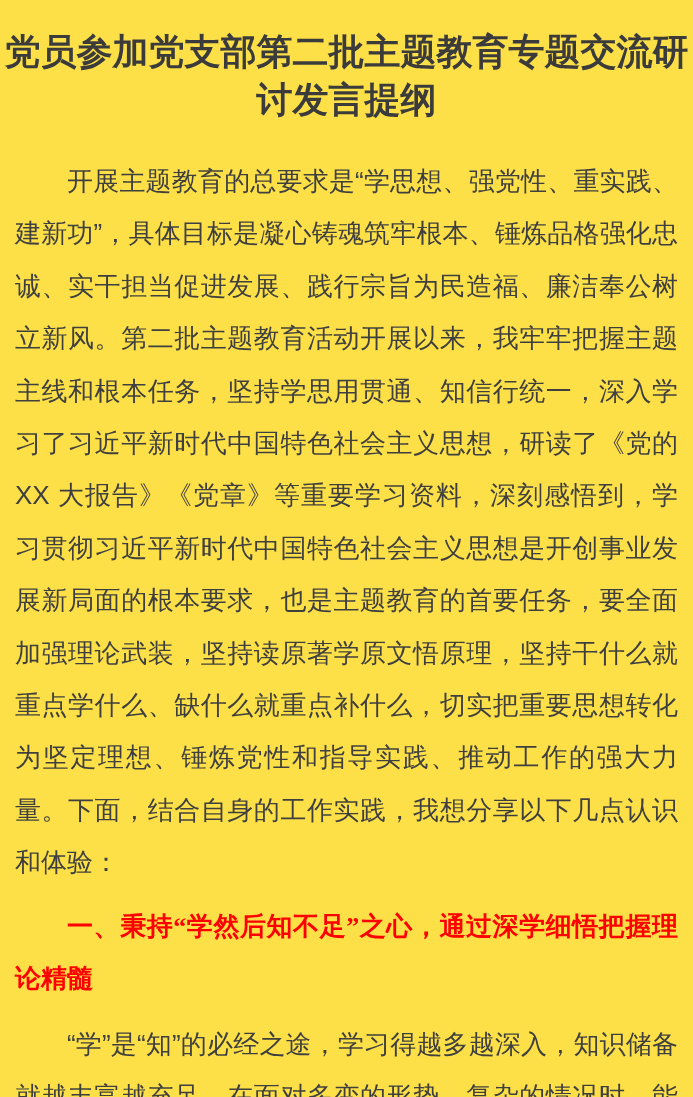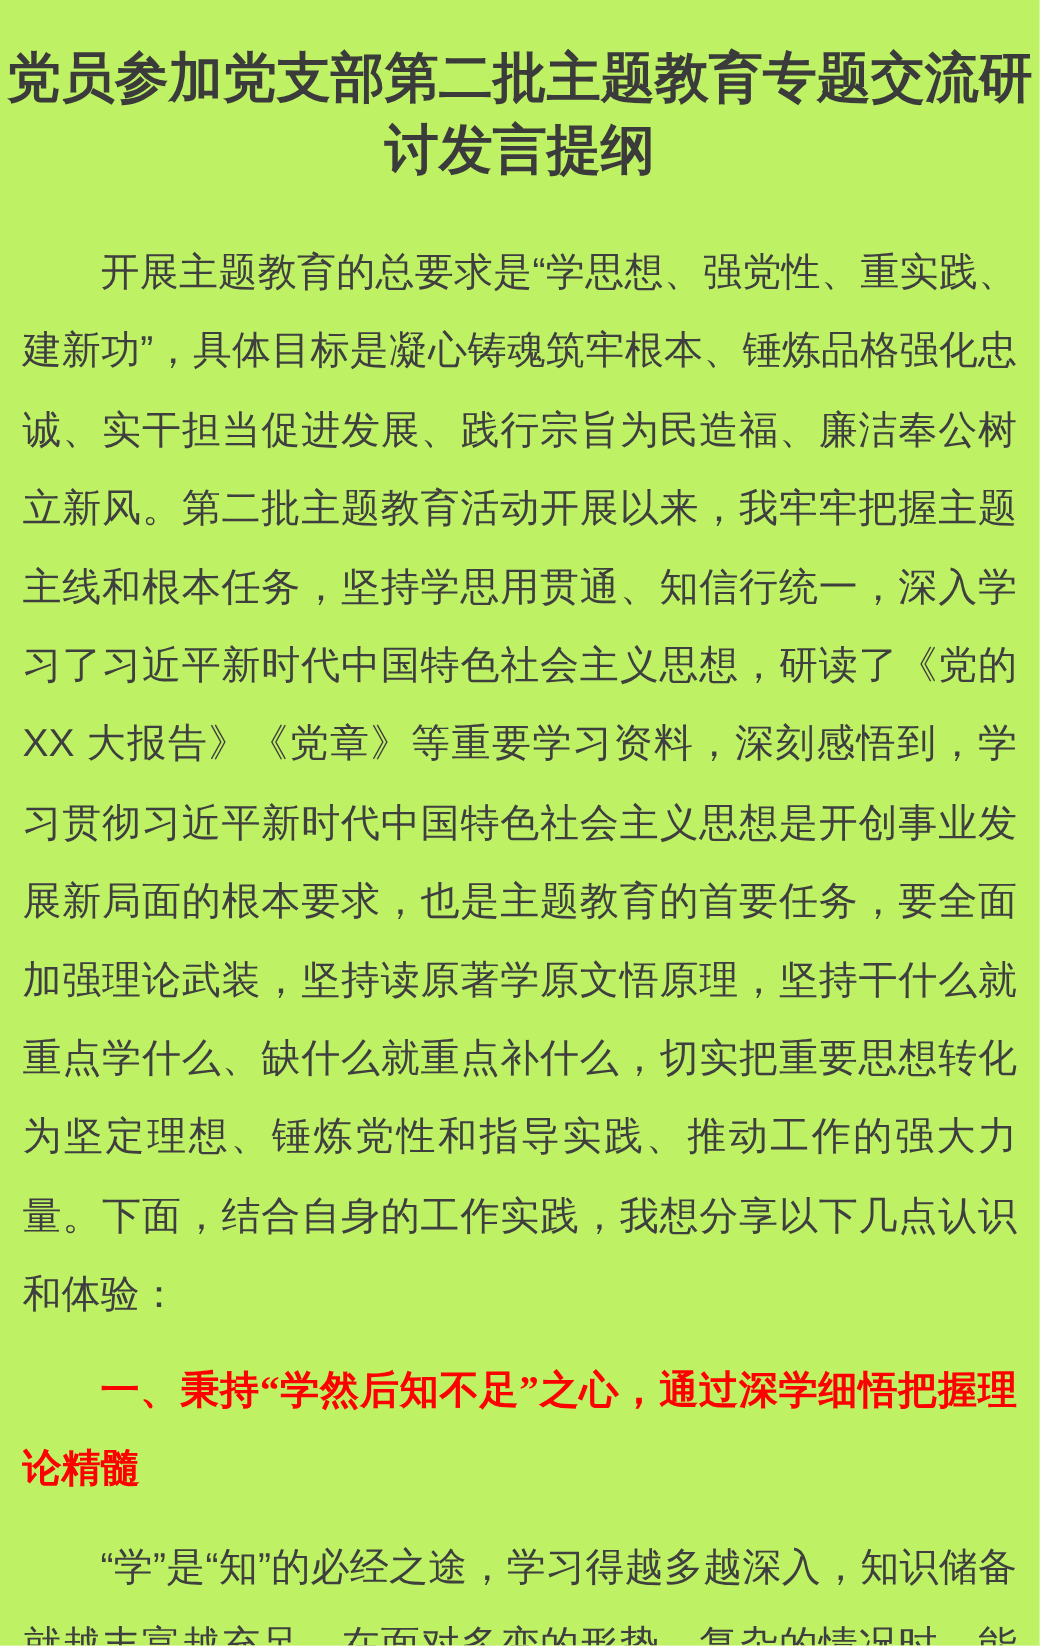--- a/index.html
+++ b/index.html
@@ -12,21 +12,21 @@
     overflow: hidden;
     background: #ffffff;
     font-family: "Liberation Sans", "DejaVu Sans", sans-serif;
   }
   .page {
     box-sizing: border-box;
     width: 693px;
     height: 1097px;
     padding: 28px 3px 0 3px;
     overflow: hidden;
-    background: #bef264;
+    background: #fde047;
   }
   .doc-title {
     margin: 0 0 31px 0;
     font-size: 36px;
     line-height: 48px;
     font-weight: 700;
     text-align: center;
     color: #3b3b3b;
   }
   .para {

